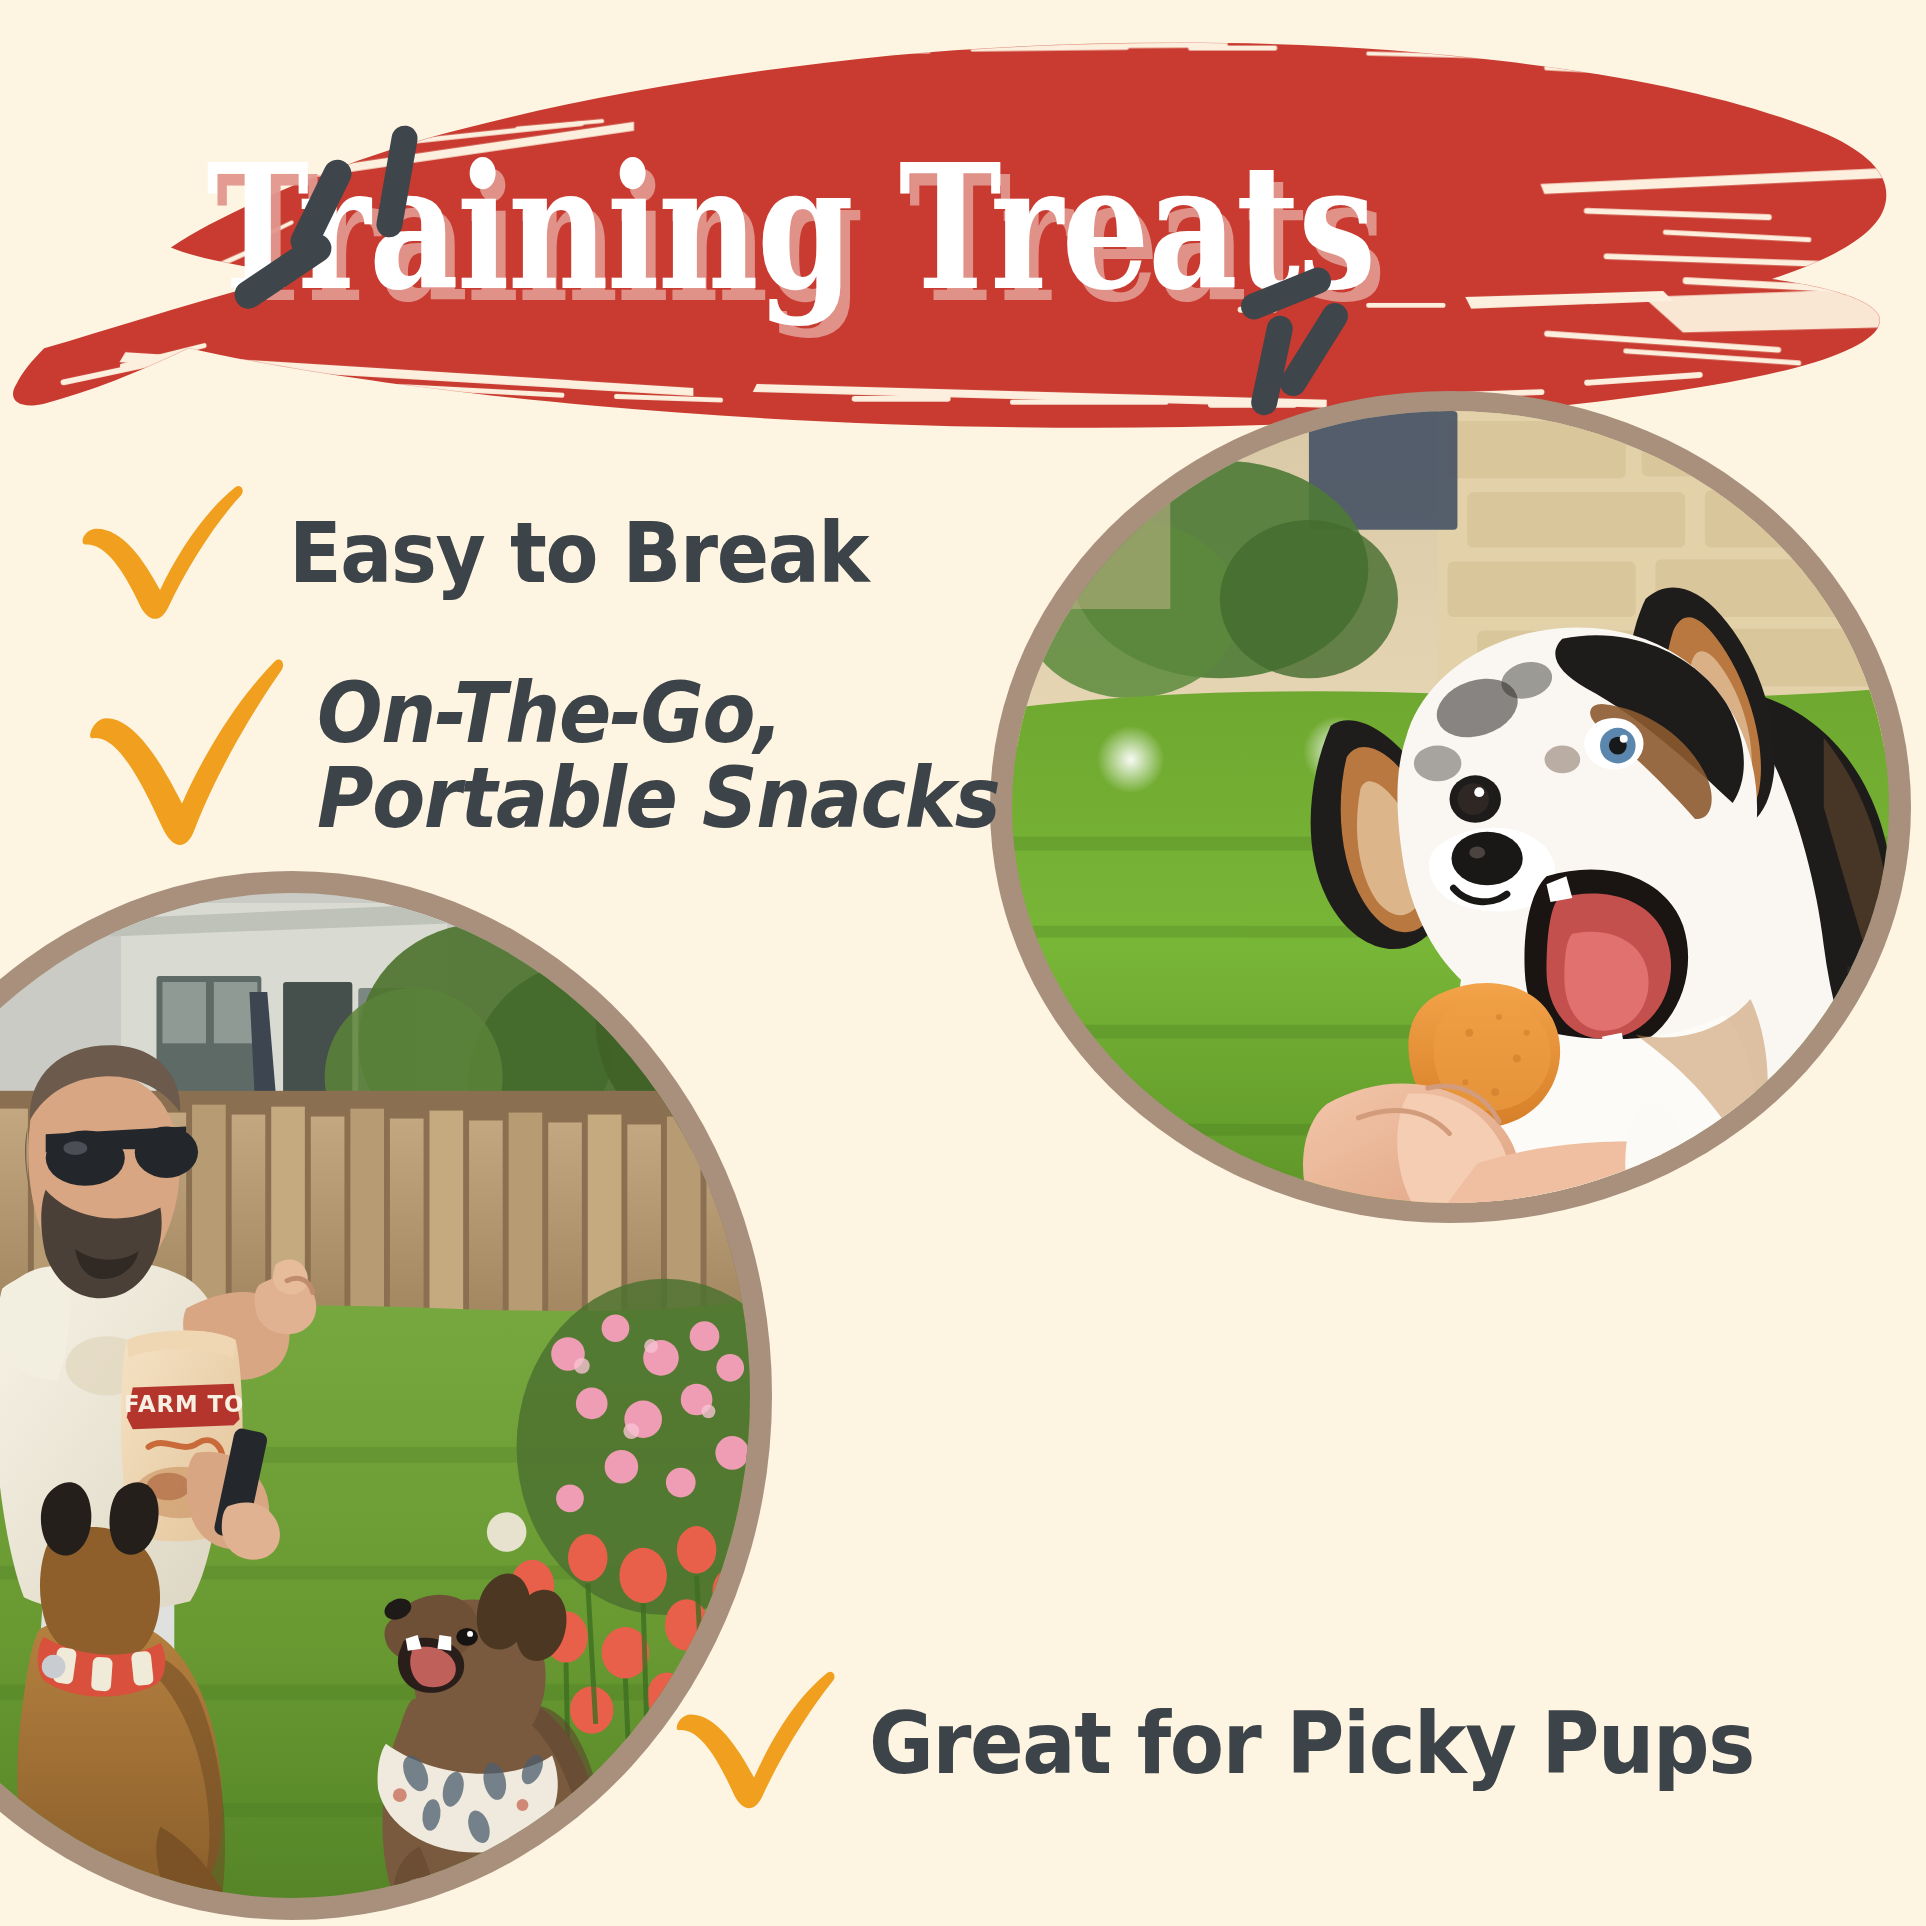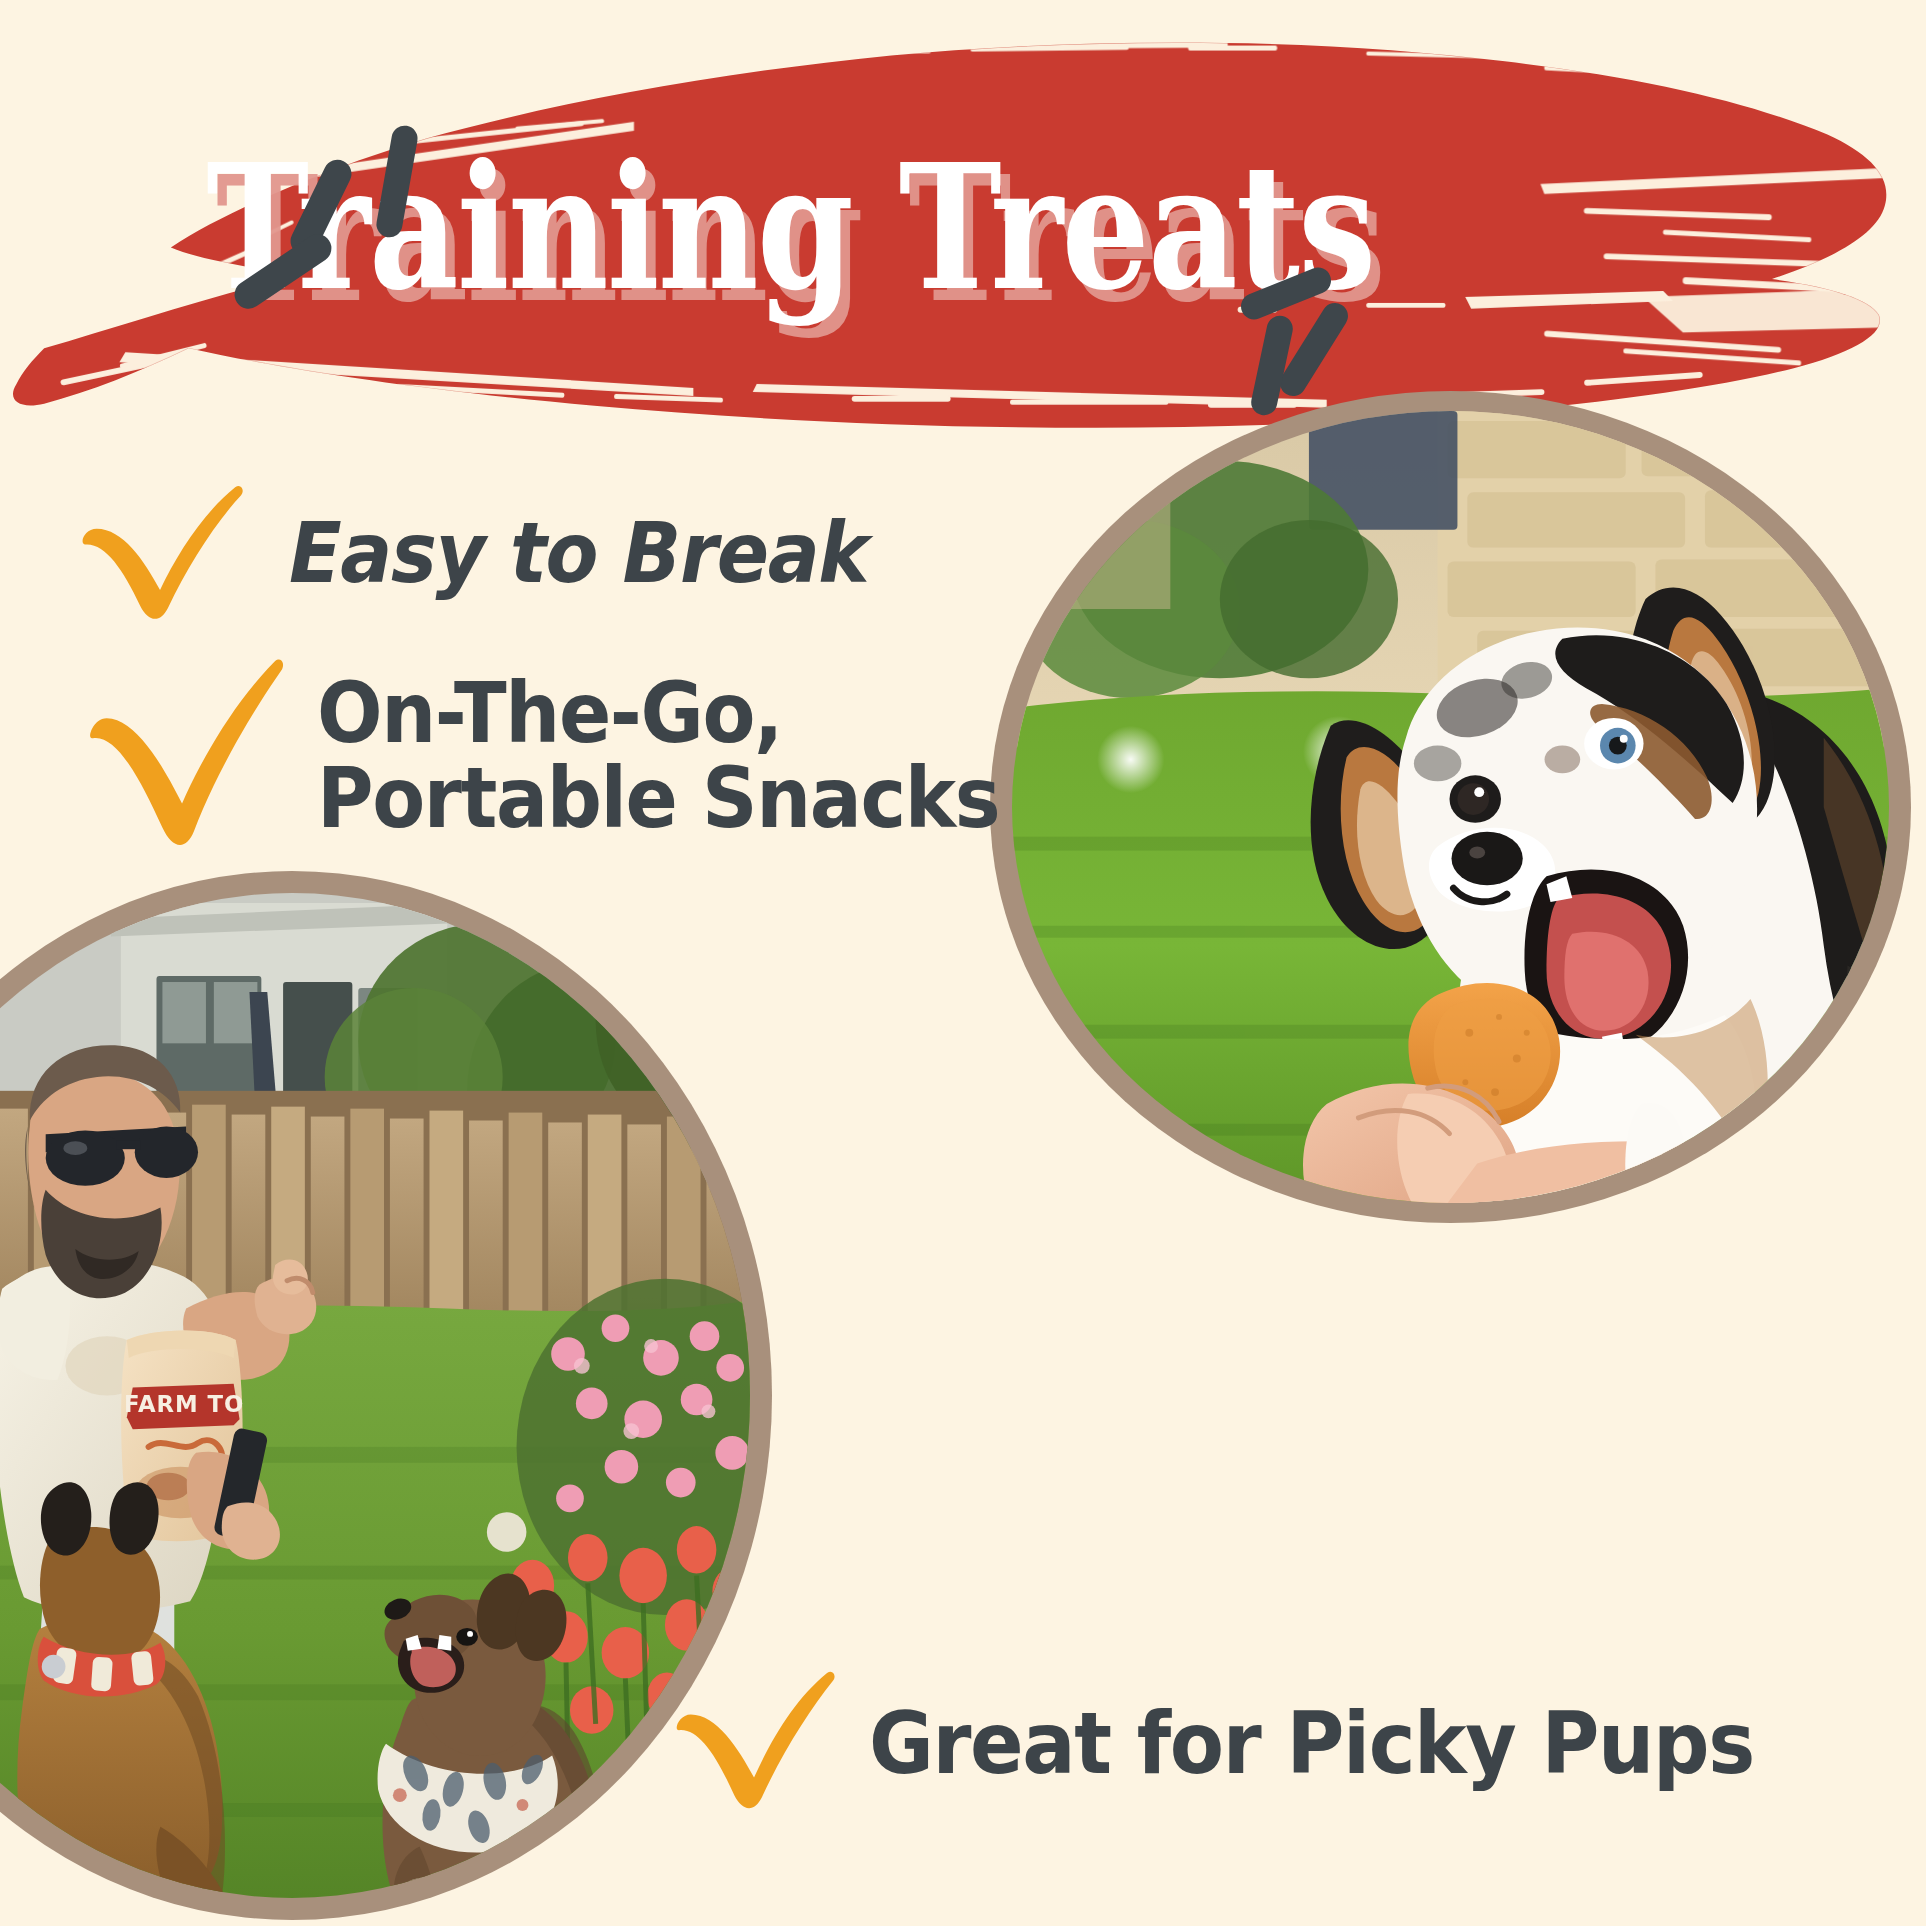--- a/index.html
+++ b/index.html
@@ -575,34 +575,34 @@
           <circle cx="572" cy="912" r="7"></circle>
             <circle cx="696" cy="922" r="6"></circle>
         </g>
 
         <path d="M 592,964 C 604,990 608,1010 608,1016 L 566,1016 C 564,996 572,974 592,964 Z" fill="#6B4E34"></path>
         <ellipse cx="600" cy="1008" rx="26" ry="13" fill="#C3B59C"></ellipse>
       </svg>
     </div>
   </div>
 
-  <div class="bullet" style="left:75px;top:481px;font-style:italic;">
+  <div class="bullet" style="left:75px;top:481px;">
     <span class="chk">
       <svg width="176" height="147" viewBox="0 0 178 148" xmlns="http://www.w3.org/2000/svg">
         <path d="M 10,64 C 30,62 48,88 66,126 C 74,142 86,144 94,128
                  C 114,86 142,42 168,14 C 172,9 168,2 162,6
                  C 130,32 104,72 86,110 C 70,80 48,48 22,48 C 10,48 4,62 10,64 Z" fill="#F0A01E"></path>
       </svg>
     </span>
     <span class="btext" style="font-size:83px;margin-left:38px;">
       <span class="ln">Easy to Break</span>
     </span>
   </div>
 
-  <div class="bullet" style="left:83px;top:653px;">
+  <div class="bullet" style="left:83px;top:653px;font-style:italic;">
     <span class="chk">
       <svg width="208" height="208" viewBox="0 0 210 210" xmlns="http://www.w3.org/2000/svg">
         <path d="M 10,86 C 32,82 56,122 80,176 C 90,198 104,200 112,180
                  C 136,118 172,58 200,18 C 205,11 200,3 194,8
                  C 156,46 122,102 100,152 C 80,112 52,66 24,66 C 10,66 3,88 10,86 Z" fill="#F0A01E"></path>
       </svg>
     </span>
     <span class="btext" style="font-size:83px;margin-left:26px;">
       <span class="ln">On-The-Go,</span>
       <span class="ln">Portable Snacks</span>

